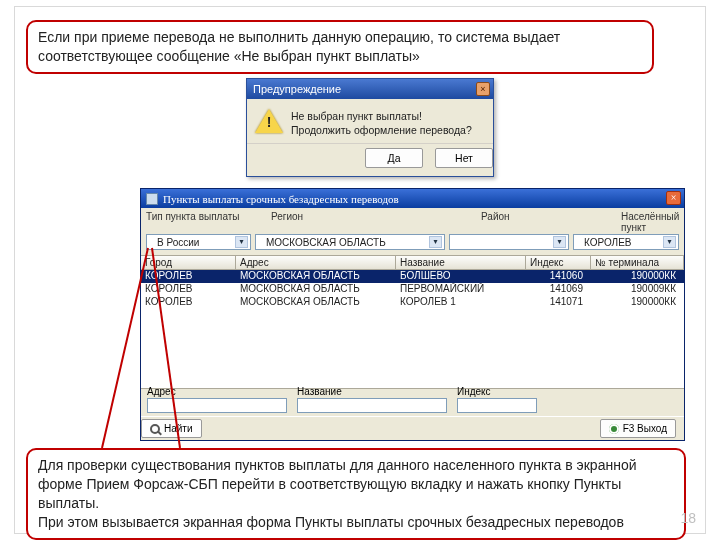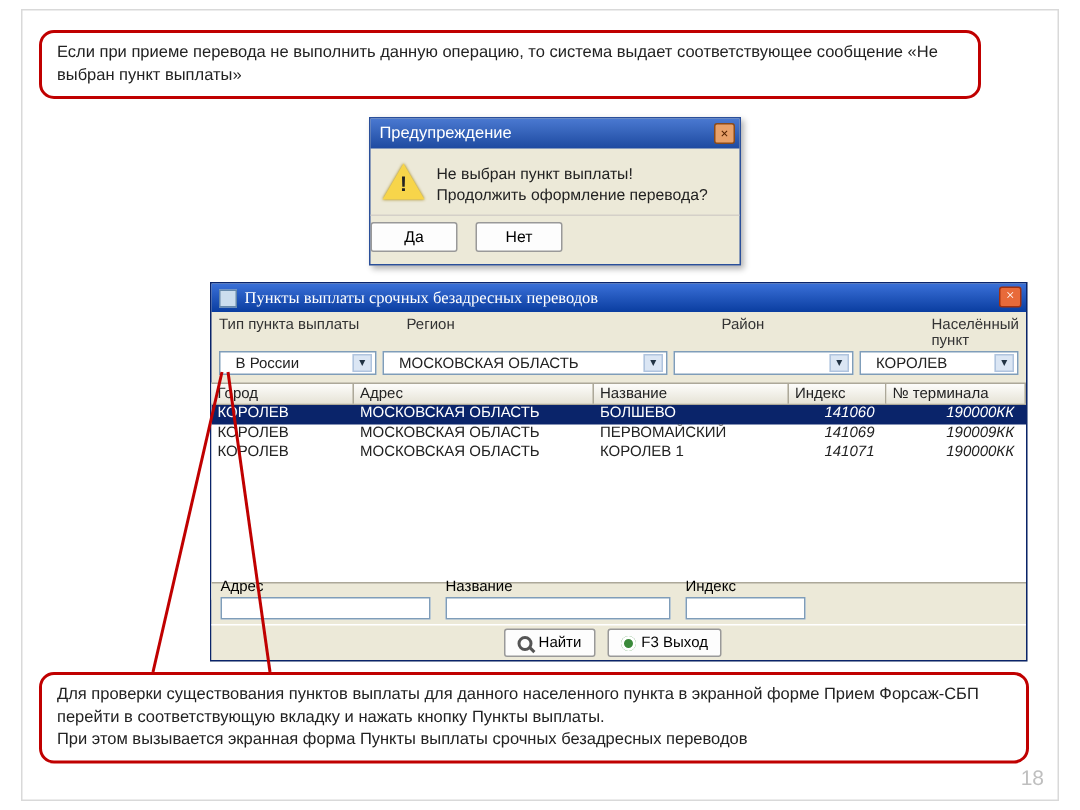--- a/index.html
+++ b/index.html
@@ -18,21 +18,21 @@
     left: 14px; top: 6px;
     width: 692px; height: 528px;
     border: 1px solid #d9d9d9;
   }
   .callout {
     position: absolute;
     border: 2px solid #c00000;
     border-radius: 10px;
     background: #fff;
     padding: 6px 10px;
-    font-size: 11px;
+    font-size: 14px;
     line-height: 1.35;
     color: #222;
   }
   .callout.top { left: 26px; top: 20px; width: 628px; }
   .callout.bottom { left: 26px; top: 448px; width: 660px; }
   .page-num {
     position: absolute;
     right: 24px; top: 510px;
     color: #bfbfbf;
     font-size: 14px;
@@ -86,21 +86,21 @@
     filter: drop-shadow(0 0 1px #9a7a00);
   }
   .warn-icon .bang {
     position: absolute; left: 0; top: 5px;
     width: 28px; text-align: center;
     font-weight: bold; font-size: 14px;
     color: #222;
   }
   .warn-text { font-size: 10.5px; line-height: 1.35; color: #222; }
   .warn-buttons {
-    display: flex; justify-content: flex-start; gap: 12px;
+    display: flex; justify-content: flex-end; gap: 12px;
     padding: 4px 0 8px 0;
     border-top: 1px solid #d4d0c8;
   }
   .xp-btn {
     width: 58px; height: 20px;
     background: #fdfdfd;
     border: 1px solid #999;
     border-radius: 2px;
     font-size: 10.5px;
     box-shadow: 0 1px 0 #fff inset;
@@ -200,21 +200,21 @@
   }
   .grid-row {
     display: grid;
     grid-template-columns: 95px 160px 130px 65px 1fr;
     font-size: 10px;
     height: 13px;
   }
   .grid-row > div { padding: 0 4px; white-space: nowrap; overflow: hidden; }
   .grid-row.sel { background: #0a246a; color: #fff; }
   .grid-row.alt { color: #222; }
-  .grid-row .idx, .grid-row .term { text-align: right; padding-right: 8px; font-style: italic; }
+  .grid-row .idx, .grid-row .term { text-align: right; padding-right: 8px; }
   .lower-search {
     position: absolute;
     left: 0; right: 0; bottom: 24px;
     height: 28px;
     background: #ece9d8;
     border-top: 1px solid #aca899;
     display: flex;
     align-items: flex-end;
     gap: 10px;
     padding: 1px 6px 3px 6px;
@@ -225,21 +225,21 @@
     height: 15px; border: 1px solid #7f9db9; background: #fff;
     font-size: 10px; padding: 0 3px;
   }
   .bottom-buttons {
     position: absolute;
     left: 0; right: 0; bottom: 0;
     height: 24px;
     background: #ece9d8;
     border-top: 1px solid #fff;
     display: flex;
-    justify-content: center;
+    justify-content: space-between;
     align-items: center;
     gap: 8px;
     padding-right: 8px;
   }
   .tool-btn {
     height: 19px;
     background: #fdfdfd;
     border: 1px solid #999;
     border-radius: 2px;
     font-size: 10px;

